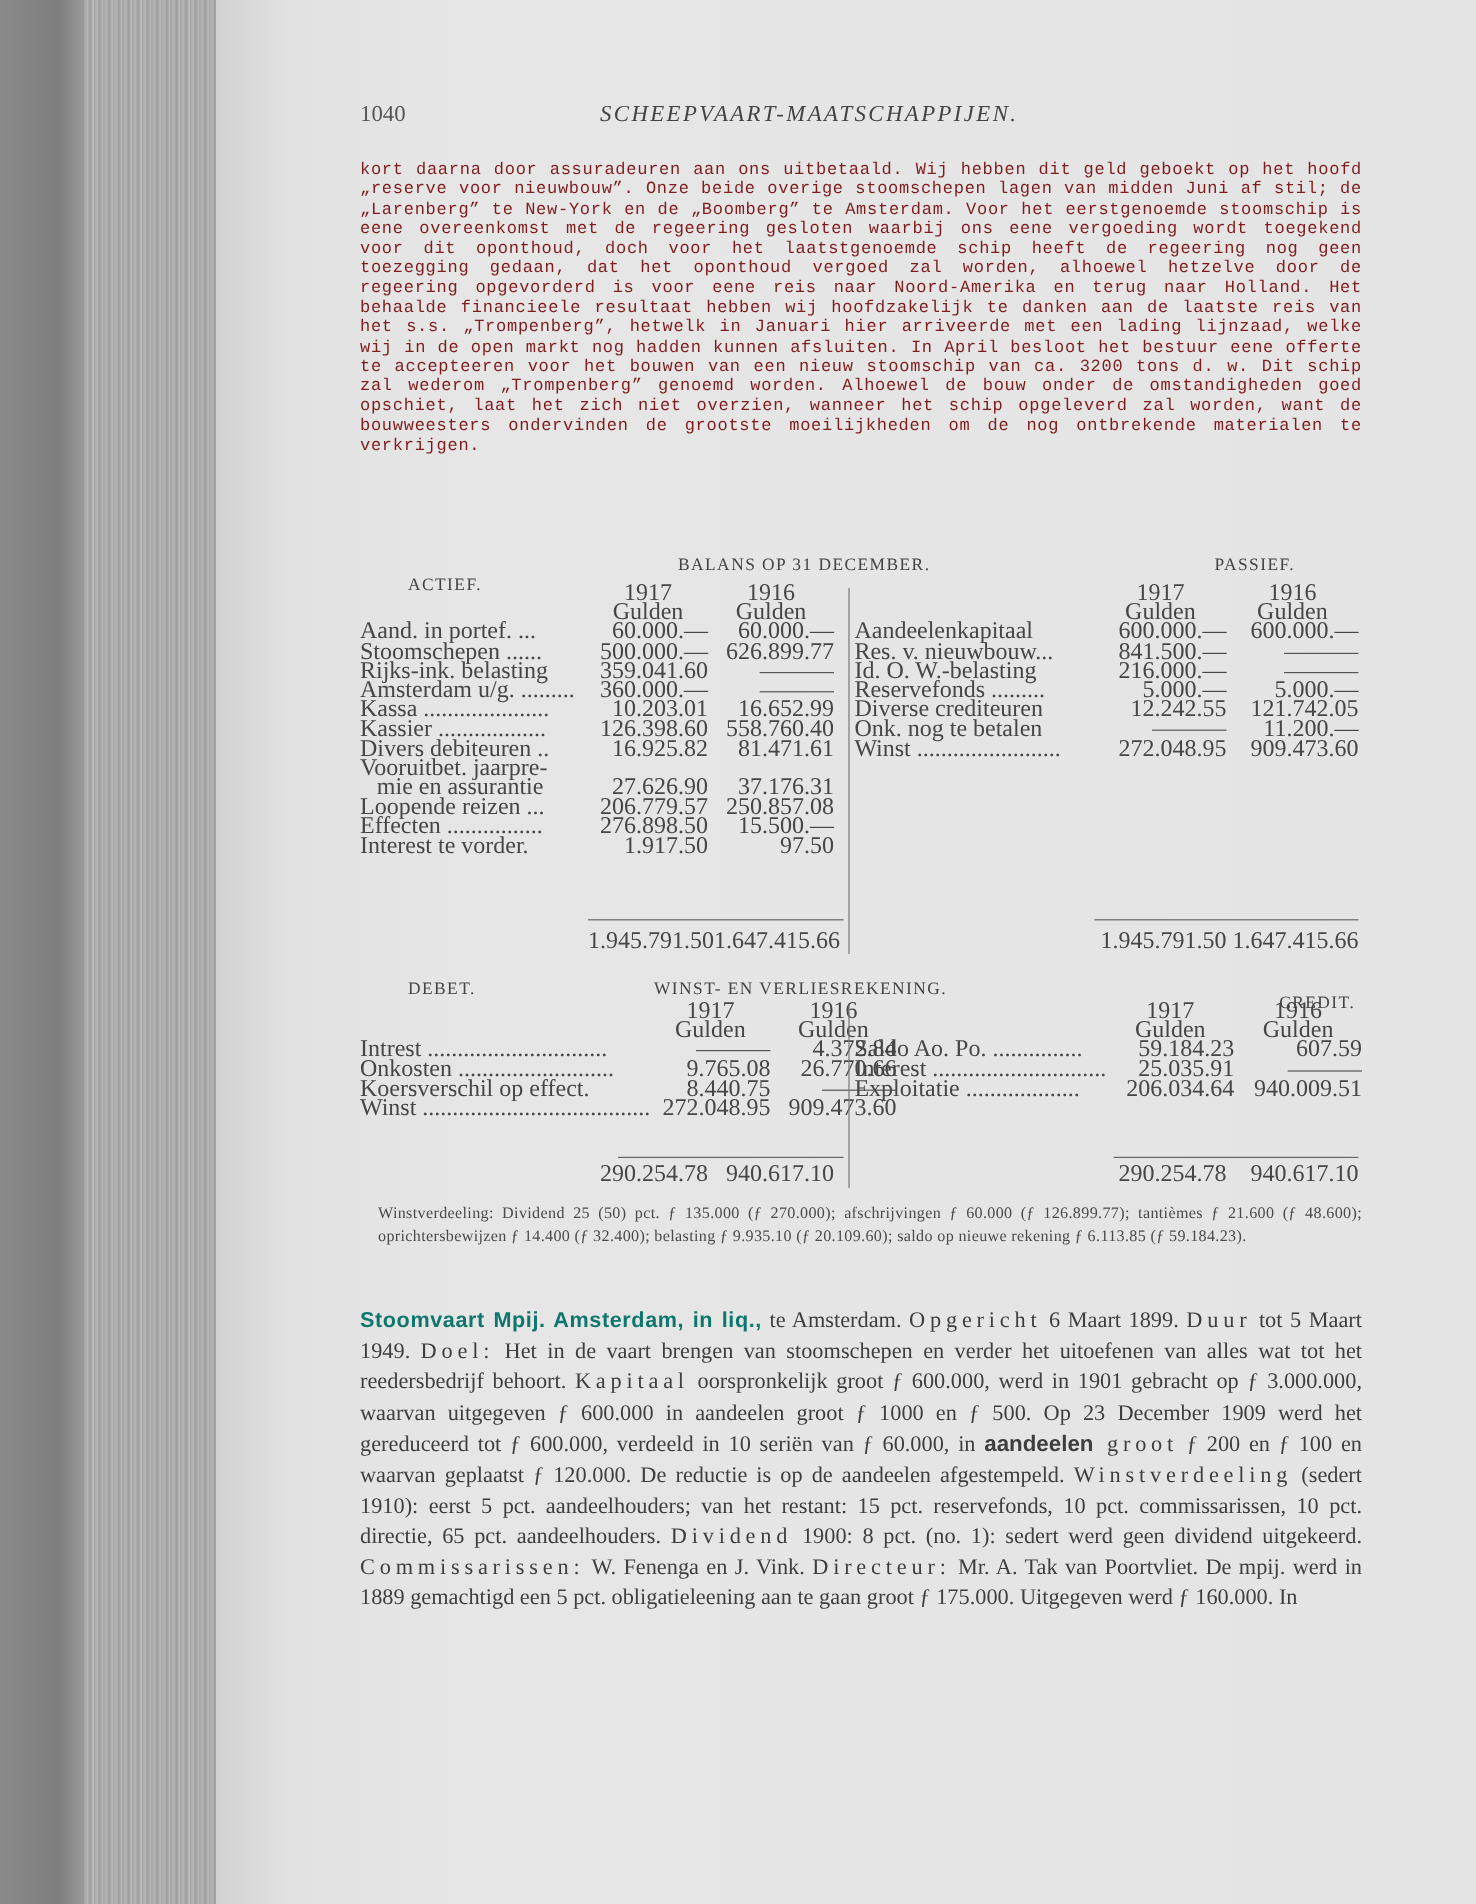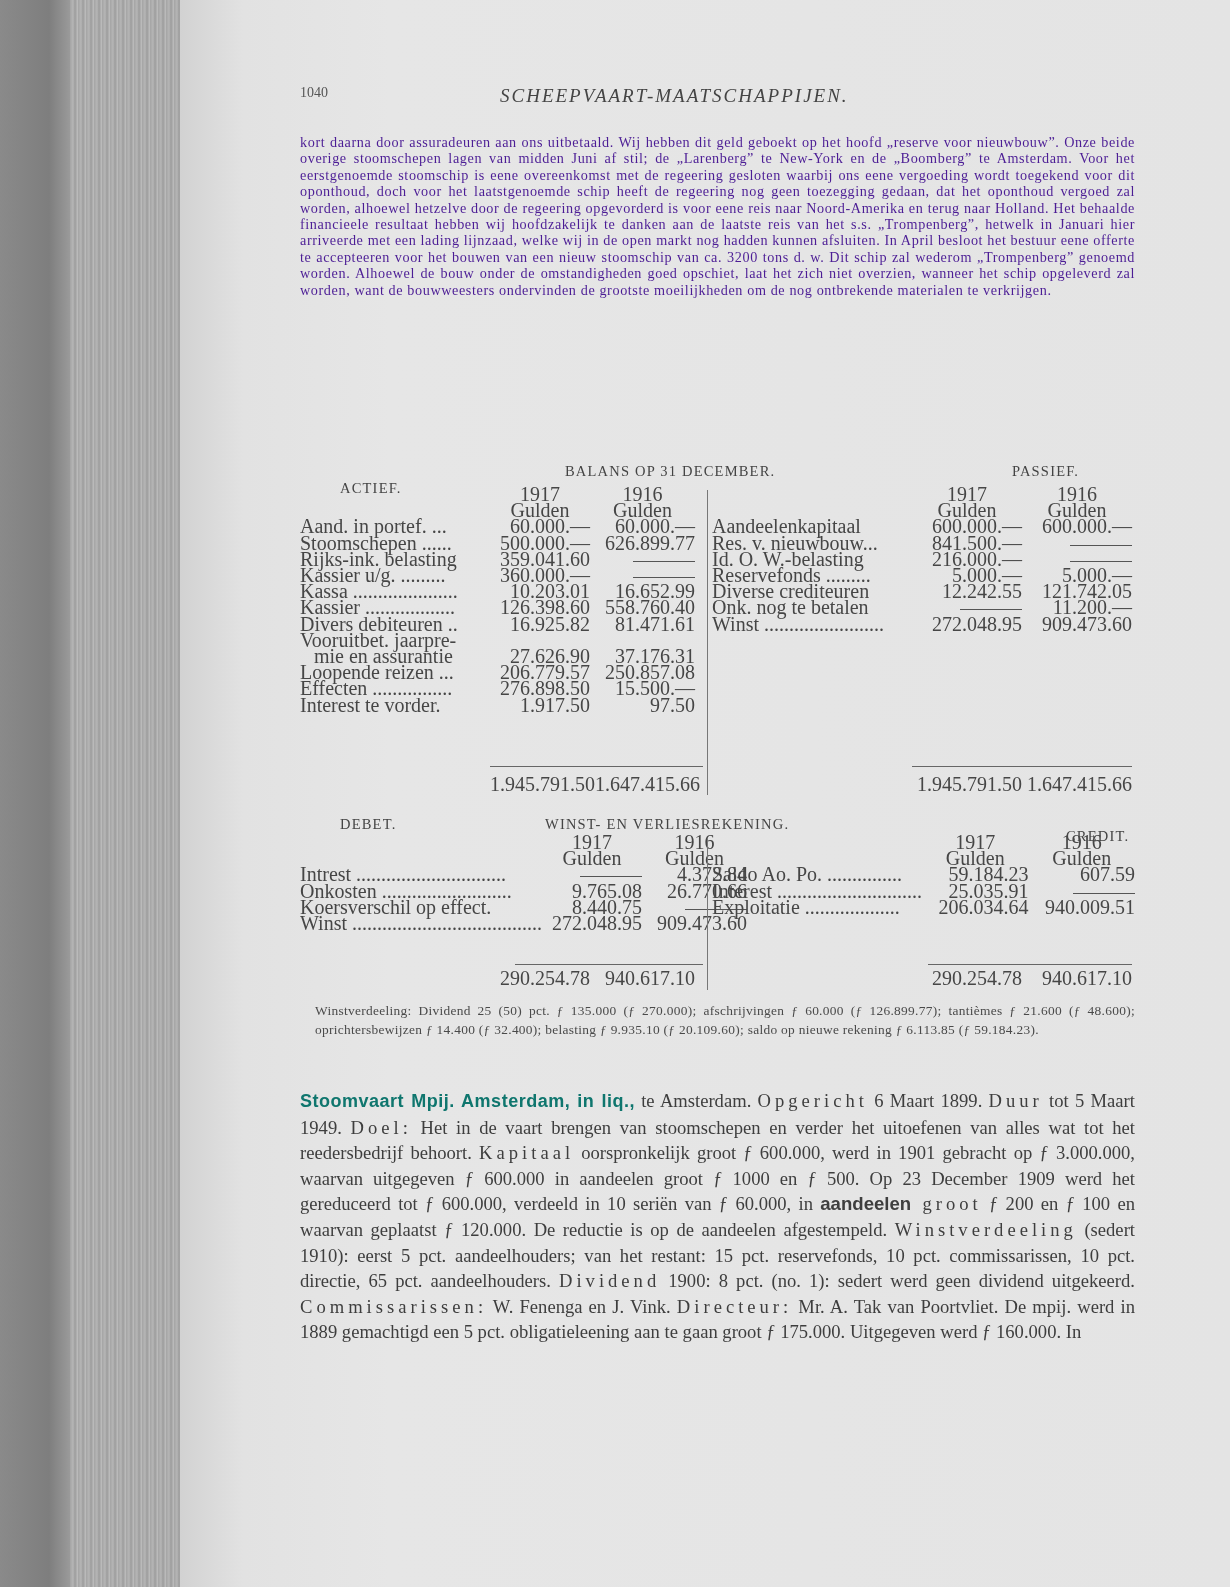--- a/index.html
+++ b/index.html
@@ -17,26 +17,26 @@
     position: absolute; left: 70px; top: 0; width: 110px; height: 1587px;
     background: repeating-linear-gradient(90deg, #a4a4a4 0px, #b6b6b6 3px, #9c9c9c 5px, #c0c0c0 8px);
   }
   .page {
     position: absolute; left: 180px; top: 0; width: 1050px; height: 1587px;
     background: linear-gradient(90deg, #d2d2d2 0%, #e2e2e2 6%, #e6e6e6 20%, #e4e4e4 100%);
   }
   .content { position: absolute; left: 300px; top: 0; width: 835px; }
 
   .running-head { position: absolute; top: 85px; left: 0; width: 835px; height: 26px; }
-  .page-number { position: absolute; left: 0; top: 0; font-size: 14px; color: #555; }
+  .page-number { position: absolute; left: 0; top: 0; font-size: 19px; color: #555; }
   .running-title { position: absolute; left: 200px; top: 0; font-size: 19px; font-style: italic; letter-spacing: 2px; color: #444; }
 
   .prose-small {
     position: absolute; top: 134px; left: 0; width: 835px;
-    font-size: 14.2px; line-height: 16.4px; text-align: justify; letter-spacing: 0.6px; color: #4c1d95;
+    font-size: 14.2px; line-height: 16.4px; text-align: justify; letter-spacing: 0.6px; color: #7f1d1d; font-family: Liberation Mono, monospace;
   }
   .prose-small p { margin: 0; }
 
   table.fin { border-collapse: collapse; font-size: 20px; color: #464646; }
   table.fin td { padding: 0; height: 16.2px; line-height: 16.2px; white-space: nowrap; }
   .num { text-align: right; font-family: Liberation Serif, serif; }
   .center { text-align: center; }
   .dash { display: inline-block; width: 62px; border-top: 1px solid #555; vertical-align: middle; }
   .vsep { border-left: 1px solid #777; }
 
@@ -104,21 +104,21 @@
           <td>Stoomschepen ......</td>
           <td class="num">500.000.—</td>
           <td class="num">626.899.77</td>
         </tr>
     <tr>
           <td>Rijks-ink. belasting</td>
           <td class="num">359.041.60</td>
           <td class="num"><span class="dash"></span></td>
         </tr>
     <tr>
-          <td>Kassier u/g. .........</td>
+          <td>Amsterdam u/g. .........</td>
           <td class="num">360.000.—</td>
           <td class="num"><span class="dash"></span></td>
         </tr>
     <tr>
           <td>Kassa .....................</td>
           <td class="num">10.203.01</td>
           <td class="num">16.652.99</td>
         </tr>
     <tr>
           <td>Kassier ..................</td>

